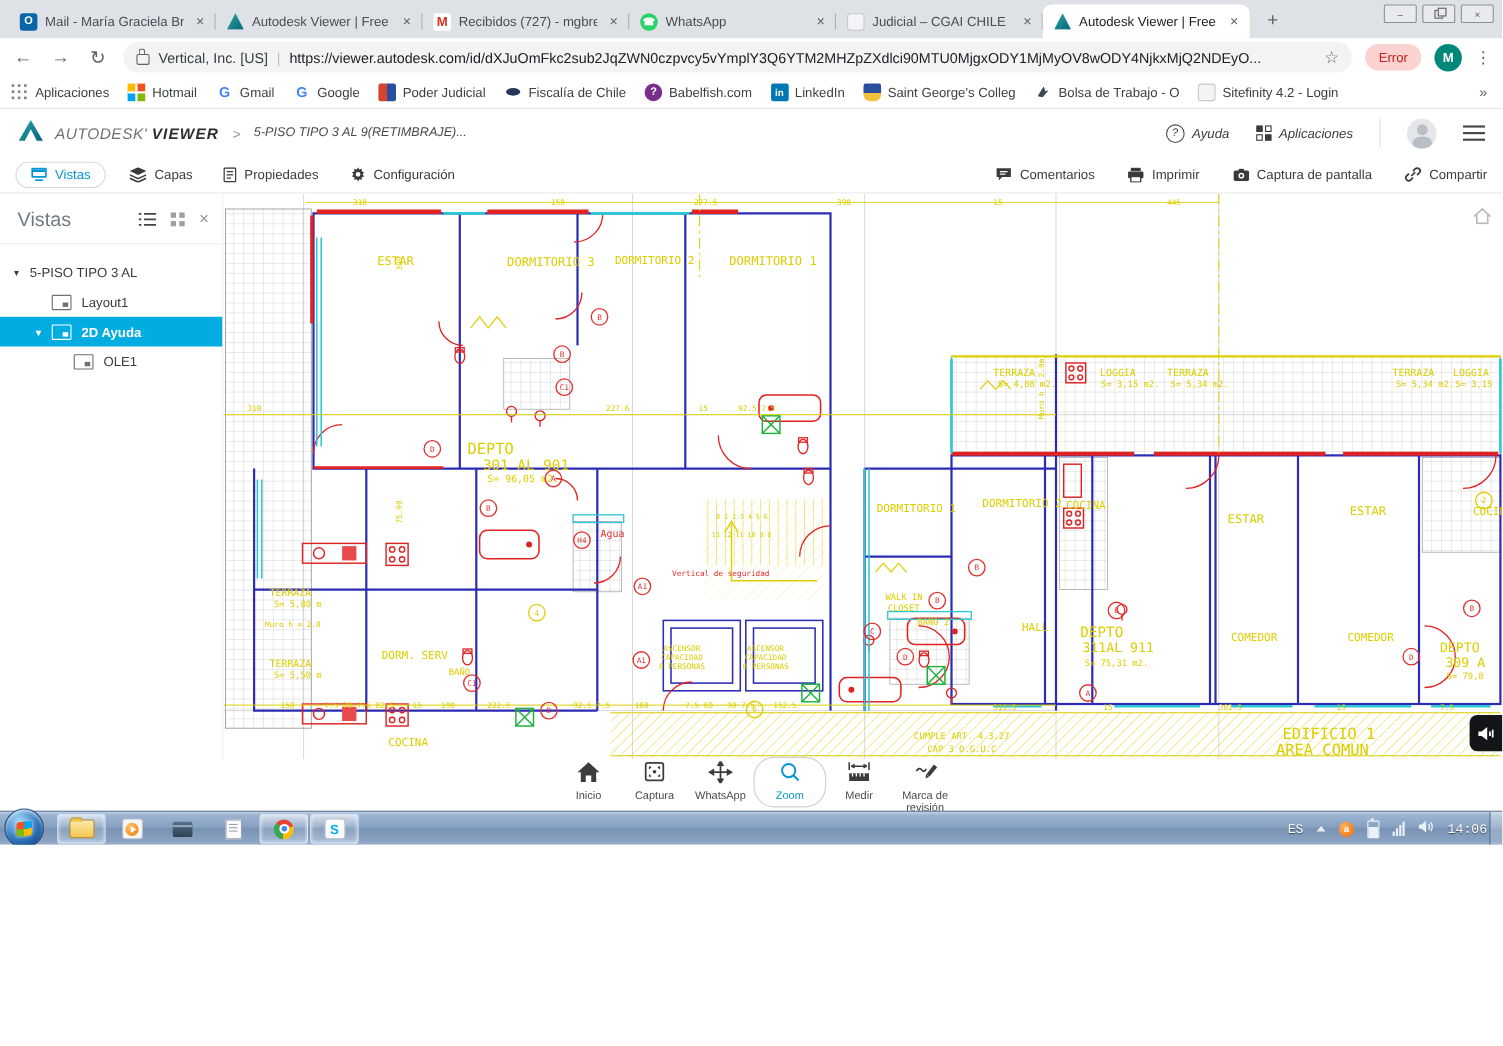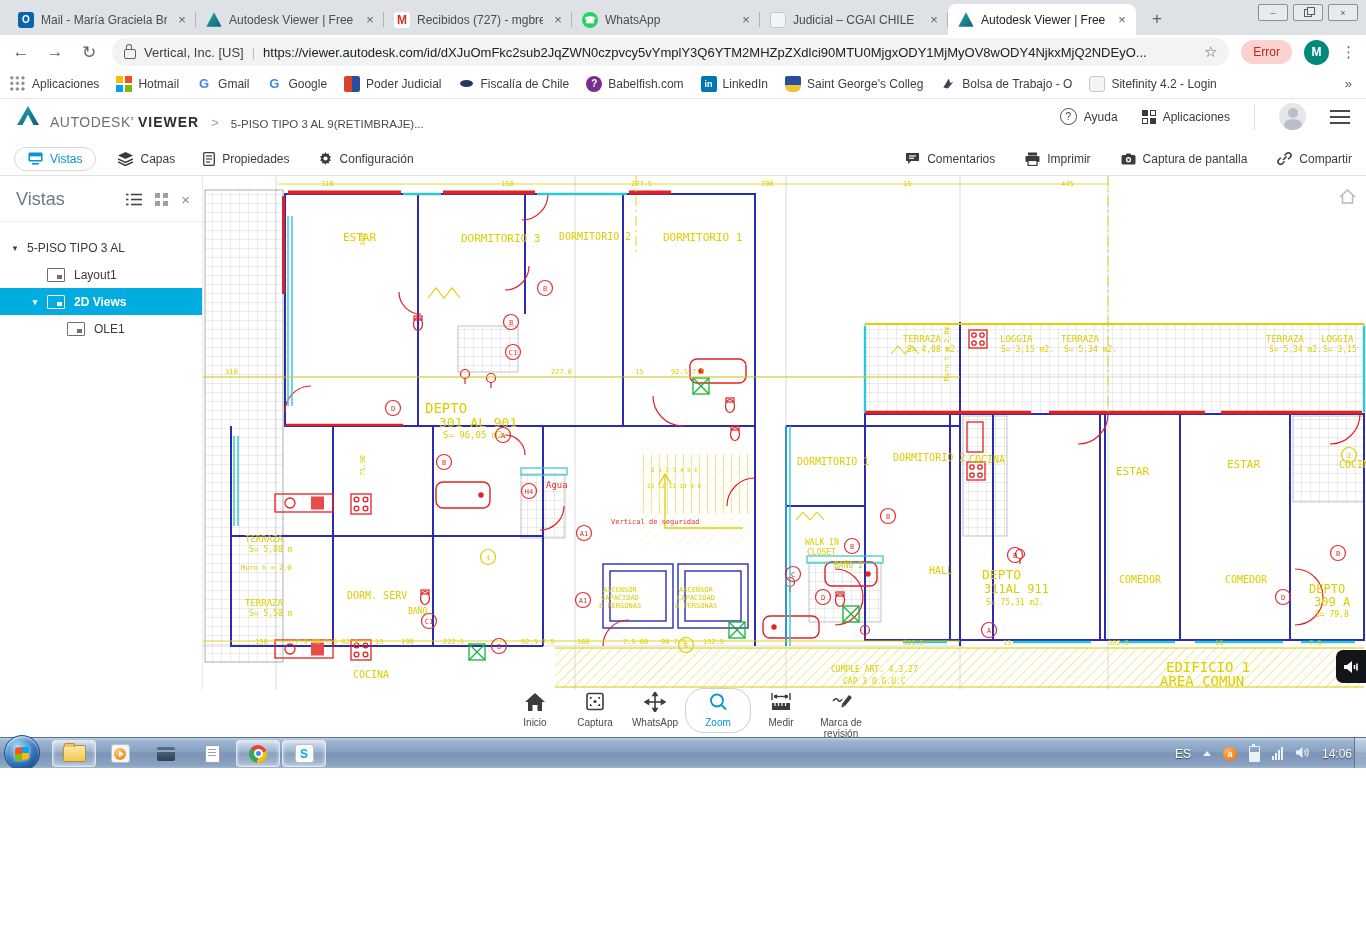--- a/index.html
+++ b/index.html
@@ -50,21 +50,21 @@
   .fi-poder{background:linear-gradient(90deg,#d8432c 50%,#2a4e9e 50%);border-radius:2px;}
   .fi-fiscalia{background:#fff;}
   .fi-fiscalia::before{content:"";width:13px;height:7px;border-radius:50%;background:#27375c;}
   .fi-babel{background:#7b2d8b;border-radius:50%;}
   .fi-linkedin{background:#0077b5;border-radius:2px;font-size:9px;font-style:normal;}
   .fi-shield{background:linear-gradient(180deg,#2a4e9e 55%,#f0c23c 55%);border-radius:2px 2px 6px 6px;}
   .fi-bird{background:#fff;}
   .fi-bird::before{content:"";width:10px;height:10px;background:#3a4756;clip-path:polygon(0 90%,55% 0,70% 45%,100% 35%,45% 100%);}
 
   
-  .adheader{position:absolute;top:100px;left:0;width:1366px;height:42px;background:#fff;display:flex;align-items:flex-end;padding:12px 16px;box-sizing:border-box;}
+  .adheader{position:absolute;top:100px;left:0;width:1366px;height:42px;background:#fff;display:flex;align-items:center;padding:12px 16px;box-sizing:border-box;font-style:italic;}
   .adlogo{margin-right:10px;flex:none;}
   .brand{font-size:14px;letter-spacing:.5px;color:#707070;white-space:nowrap;}
   .brand b{color:#2e2e2e;font-weight:bold;margin-left:4px;letter-spacing:1px;}
   .crumb-chev{color:#9a9a9a;margin:0 12px;font-size:13px;}
   .crumb{font-size:11.5px;color:#4a4a4a;}
   .adright{margin-left:auto;display:flex;align-items:center;gap:24px;font-size:12px;color:#3b3b3b;}
   .hitem{display:flex;align-items:center;gap:7px;}
   .qmark{width:15px;height:15px;border:1.3px solid #4a4a4a;border-radius:50%;font-size:10px;display:flex;align-items:center;justify-content:center;}
   .appgrid{display:grid;grid-template-columns:6px 6px;grid-gap:2px;}
   .appgrid i{width:6px;height:6px;background:#3b3b3b;}
@@ -125,21 +125,21 @@
   .ic-wmp i{width:12px;height:12px;border-radius:50%;background:radial-gradient(circle at 35% 30%,#ffc46e,#f07800);display:flex;align-items:center;justify-content:center;}
   .ic-wmp i::before{content:"";border-left:5px solid #fff;border-top:3px solid transparent;border-bottom:3px solid transparent;margin-left:2px;}
   .ic-wallet{width:18px;height:14px;background:linear-gradient(180deg,#57708a,#2e4154);border-radius:2px;position:relative;}
   .ic-wallet::before{content:"";position:absolute;left:0;top:3px;width:18px;height:2px;background:#8fa6bb;}
   .ic-note{width:13px;height:16px;background:#fdfdfd;border:1px solid #9aa3ab;position:relative;}
   .ic-note::before{content:"";position:absolute;left:2px;top:3px;width:8px;height:1px;background:#9aa3ab;box-shadow:0 3px 0 #9aa3ab,0 6px 0 #9aa3ab;}
   .ic-chrome{width:18px;height:18px;border-radius:50%;background:conic-gradient(from -50deg,#ea4335 0 120deg,#fbbc05 0 235deg,#34a853 0 360deg);position:relative;}
   .ic-chrome::before{content:"";position:absolute;left:4.5px;top:4.5px;width:9px;height:9px;border-radius:50%;background:#fff;}
   .ic-chrome::after{content:"";position:absolute;left:6.5px;top:6.5px;width:5px;height:5px;border-radius:50%;background:#4285f4;}
   .ic-skype{width:17px;height:17px;background:#fdfdfd;border:1px solid #b9c2cc;border-radius:3px;color:#00aff0;font-weight:bold;font-size:12px;display:flex;align-items:center;justify-content:center;}
-  .tray{position:absolute;right:14px;top:0;height:31px;display:flex;align-items:center;gap:12px;color:#fff;font-size:12px;text-shadow:0 1px 1px rgba(0,0,0,.55);}
+  .tray{position:absolute;right:14px;top:0;height:31px;display:flex;align-items:center;gap:12px;color:#fff;font-size:12px;text-shadow:0 1px 1px rgba(0,0,0,.55);font-family:Liberation Mono, monospace;}
   .tr-arrow{width:0;height:0;border-left:4px solid transparent;border-right:4px solid transparent;border-bottom:5px solid #eaf1f8;}
   .tr-avast{width:14px;height:14px;border-radius:50%;background:radial-gradient(circle at 35% 30%,#ffb15e,#f06a00);color:#fff;font-size:9px;font-weight:bold;display:flex;align-items:center;justify-content:center;text-shadow:none;}
   .tr-batt{width:9px;height:14px;border:1px solid #eaf1f8;border-radius:1px;position:relative;background:linear-gradient(180deg,transparent 35%,#eaf1f8 35%);}
   .tr-batt::before{content:"";position:absolute;left:2px;top:-3px;width:3px;height:2px;background:#eaf1f8;}
   .tr-sig{display:flex;align-items:flex-end;gap:1px;}
   .tr-sig i{width:2px;background:#eaf1f8;}
   .showdesk{position:absolute;right:0;top:0;width:11px;height:31px;border-left:1px solid #5c7593;background:linear-gradient(180deg,rgba(255,255,255,.35),rgba(255,255,255,.08));}
   .below{position:absolute;top:768px;left:0;width:1366px;height:183px;background:#fff;}
 </style>
 </head>
@@ -414,21 +414,21 @@
     <span class="tlabel">5-PISO TIPO 3 AL</span>
   </div>
         <div class="trow" style="padding-left: 30px;">
     <span class="tcaret"></span>
     <span class="tthumb"></span>
     <span class="tlabel">Layout1</span>
   </div>
         <div class="trow sel" style="padding-left: 30px;">
     <span class="tcaret">▾</span>
     <span class="tthumb"></span>
-    <span class="tlabel">2D Views</span>
+    <span class="tlabel">2D Ayuda</span>
   </div>
         <div class="trow" style="padding-left: 50px;">
     <span class="tcaret"></span>
     <span class="tthumb"></span>
     <span class="tlabel">OLE1</span>
   </div>
       </div>
   </div>
 
   <div class="canvas">

